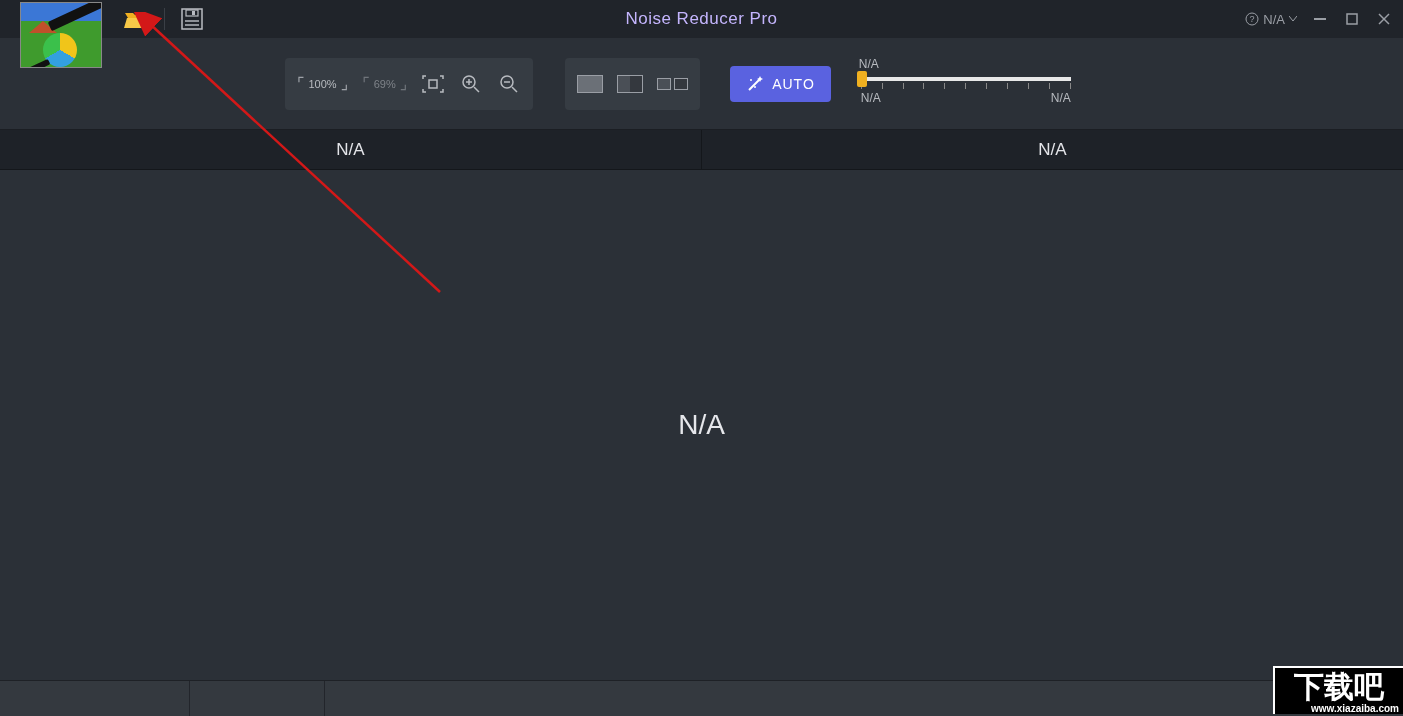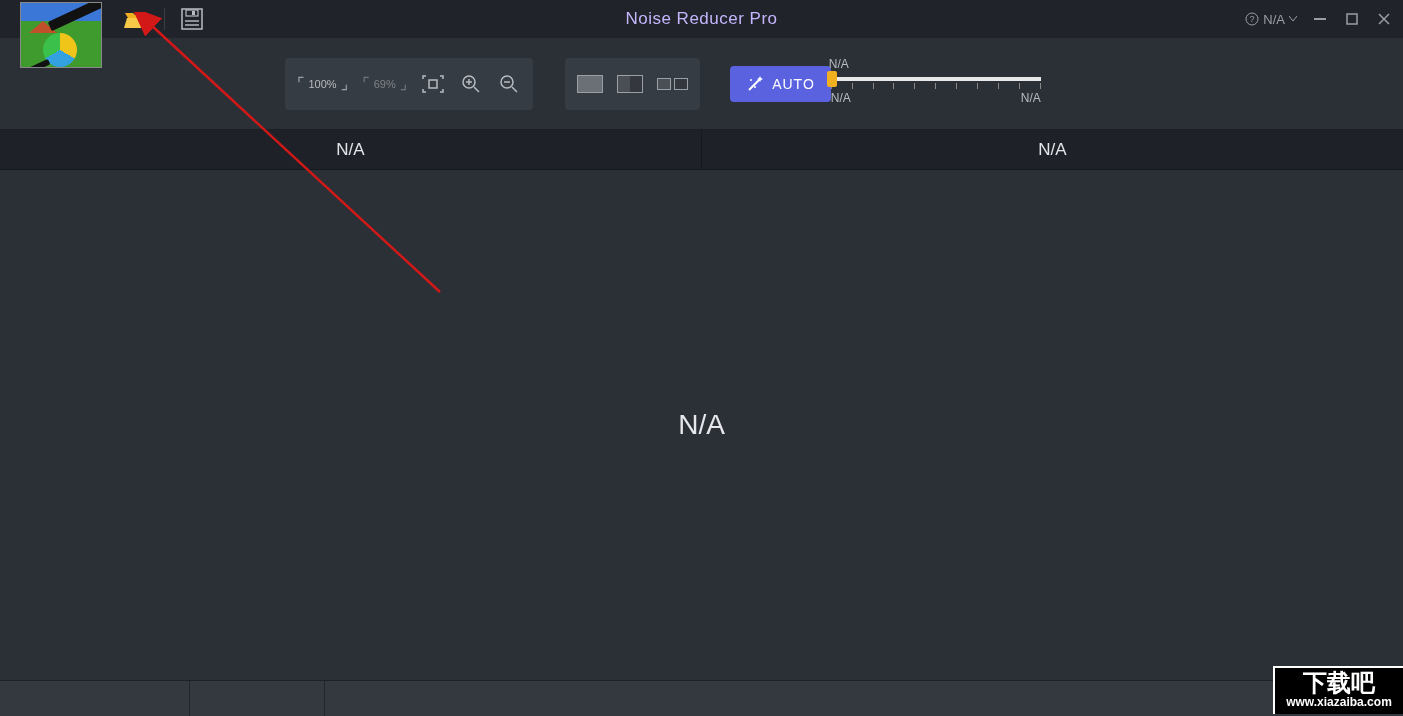--- a/index.html
+++ b/index.html
@@ -136,20 +136,21 @@
   .wh-wrap { display:flex; gap:3px; }
 
   .auto-btn {
     background:#5a62e0;
     border-radius:4px;
     height:36px;
     padding:0 16px;
     display:flex; align-items:center; gap:8px;
     color:#fff; font-size:14px; letter-spacing:1px;
     cursor:pointer;
+    margin-right: 30px;
   }
 
   .slider-wrap {
     position:relative;
     width:210px;
     padding-top:14px;
   }
   .slider-top-label {
     position:absolute; top:-6px; left:-2px; font-size:12px; color:#b8bbc0;
   }
@@ -210,22 +211,22 @@
     width:130px; height:48px;
     background:#000;
     color:#fff;
     font-weight:bold;
     text-align:center;
     padding:2px 4px 0 4px;
     line-height:1.1;
     border-left:2px solid #fff; border-top:2px solid #fff;
     z-index:60;
   }
-  .watermark .big { font-size:24px; font-family: "SimHei","Microsoft YaHei",sans-serif; }
-  .watermark .url { font-size:12px; text-align:center; }
+  .watermark .big { font-size:30px; font-family: "SimHei","Microsoft YaHei",sans-serif; }
+  .watermark .url { font-size:10px; text-align:right; }
 
   
   .arrow-svg {
     position:absolute;
     top: 12px;
     left: 120px;
     width: 340px;
     height: 290px;
     z-index:55;
     pointer-events:none;

